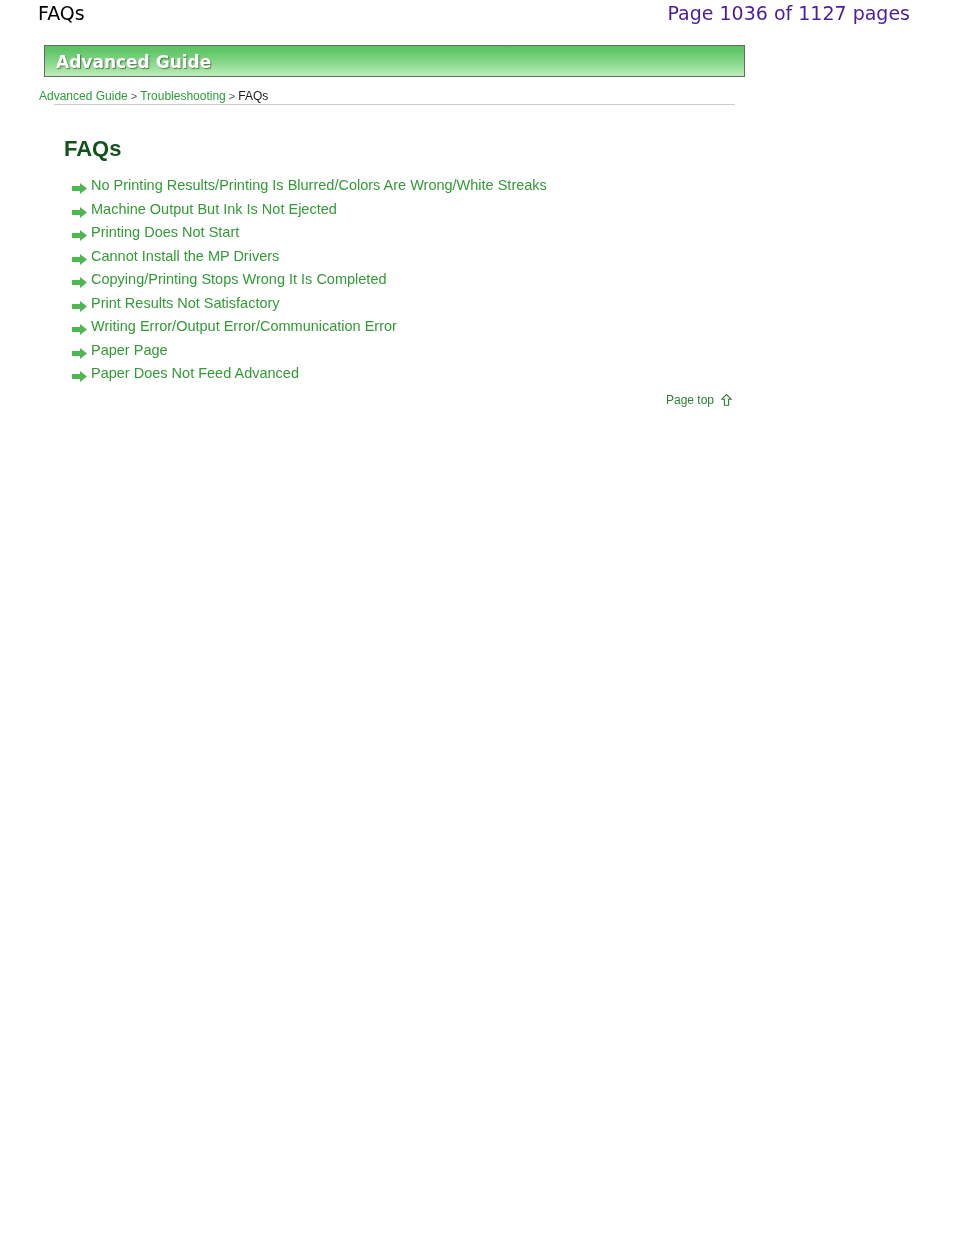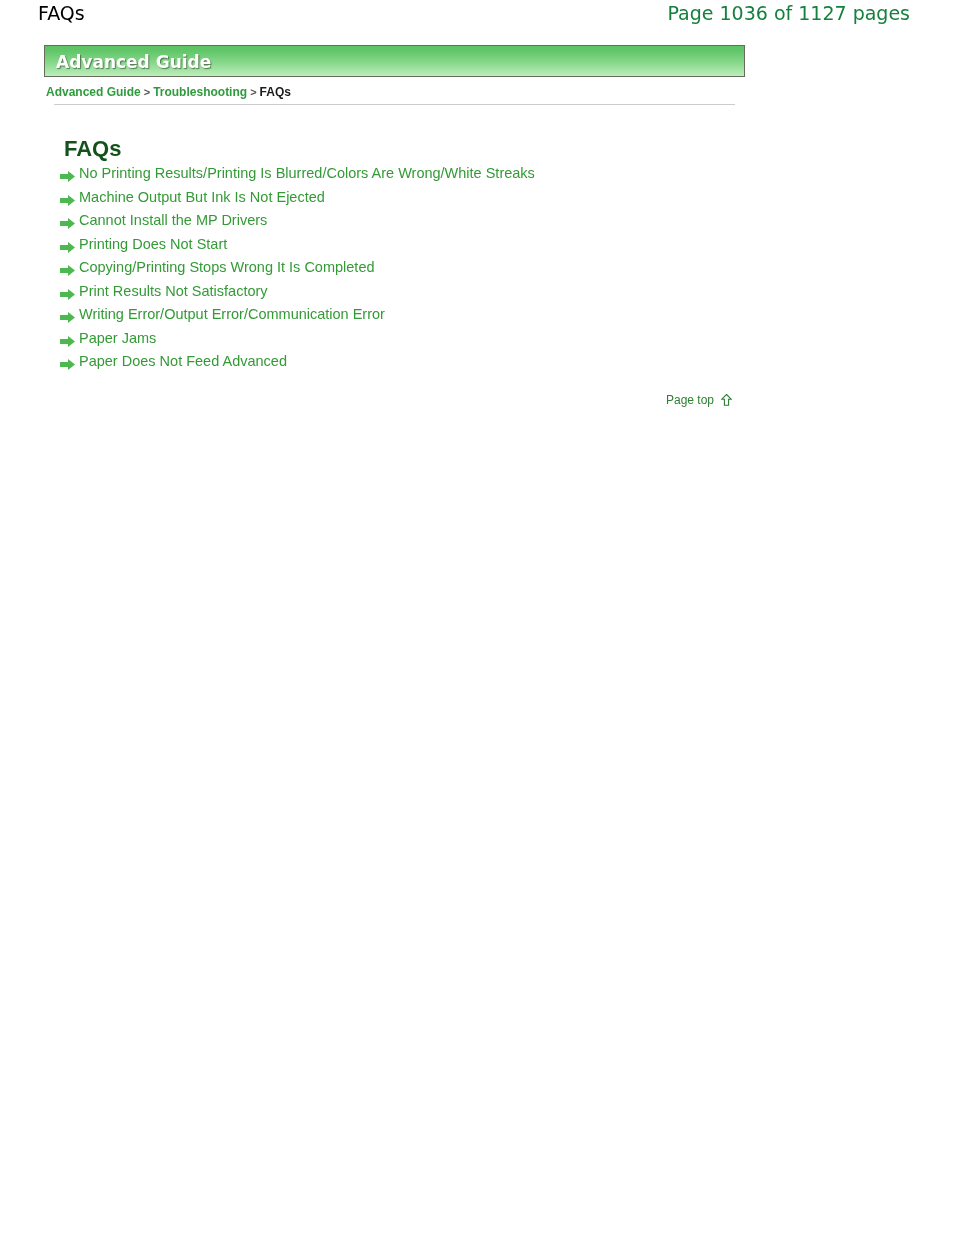--- a/index.html
+++ b/index.html
@@ -33,21 +33,21 @@
     color: #000;
     font-family: "DejaVu Sans", sans-serif;
     white-space: nowrap;
   }
   .page-header .page-count {
     position: absolute;
     right: 44px;
     top: 1px;
     font-size: 19px;
     line-height: 24px;
-    color: #15803d;
+    color: #4c1d95;
     font-family: "DejaVu Sans", sans-serif;
     white-space: nowrap;
   }
 
   
   .content {
     position: absolute;
     left: 0;
     top: 0;
     width: 954px;
@@ -75,26 +75,25 @@
     color: #ffffff;
     letter-spacing: 0px;
     text-shadow: 1px 1px 1px rgba(60,90,55,0.75);
     font-family: "DejaVu Sans", sans-serif;
     white-space: nowrap;
   }
 
   
   .breadcrumb {
     position: absolute;
-    left: 46px;
+    left: 39px;
     top: 84px;
     font-size: 12px;
-    line-height: 16px;
-    white-space: nowrap;
-    font-weight: bold;
+    line-height: 24px;
+    white-space: nowrap;
   }
   .breadcrumb .crumb-link {
     color: #2e9b3c;
     text-decoration: none;
   }
   .breadcrumb .crumb-sep {
     color: #555555;
     font-size: 11px;
     padding: 0 3px;
   }
@@ -125,21 +124,21 @@
     white-space: nowrap;
   }
 
   
   .faq-list {
     position: absolute;
     left: 60px;
     top: 164px;
     width: 700px;
     list-style: none;
-    margin: 0;
+    margin: 12px;
     padding: 0;
   }
   .faq-item {
     position: relative;
     height: 23.5px;
     padding-left: 19px;
     white-space: nowrap;
   }
   .arrow-icon {
     position: absolute;
@@ -215,38 +214,38 @@
       </span>
       <a class="faq-link" href="#">Machine Output But Ink Is Not Ejected</a>
     </li>
 
     <li class="faq-item">
       <span class="arrow-icon">
         <svg width="15" height="11" viewBox="0 0 15 11" xmlns="http://www.w3.org/2000/svg">
           <path d="M0 3 H8 V0 L15 5.5 L8 11 V8 H0 Z" fill="#4cb84f"></path>
         </svg>
       </span>
+      <a class="faq-link" href="#">Printing Does Not Start</a>
+    </li>
+
+    <li class="faq-item">
+      <span class="arrow-icon">
+        <svg width="15" height="11" viewBox="0 0 15 11" xmlns="http://www.w3.org/2000/svg">
+          <path d="M0 3 H8 V0 L15 5.5 L8 11 V8 H0 Z" fill="#4cb84f"></path>
+        </svg>
+      </span>
       <a class="faq-link" href="#">Cannot Install the MP Drivers</a>
     </li>
 
     <li class="faq-item">
       <span class="arrow-icon">
         <svg width="15" height="11" viewBox="0 0 15 11" xmlns="http://www.w3.org/2000/svg">
           <path d="M0 3 H8 V0 L15 5.5 L8 11 V8 H0 Z" fill="#4cb84f"></path>
         </svg>
       </span>
-      <a class="faq-link" href="#">Printing Does Not Start</a>
-    </li>
-
-    <li class="faq-item">
-      <span class="arrow-icon">
-        <svg width="15" height="11" viewBox="0 0 15 11" xmlns="http://www.w3.org/2000/svg">
-          <path d="M0 3 H8 V0 L15 5.5 L8 11 V8 H0 Z" fill="#4cb84f"></path>
-        </svg>
-      </span>
       <a class="faq-link" href="#">Copying/Printing Stops Wrong It Is Completed</a>
     </li>
 
     <li class="faq-item">
       <span class="arrow-icon">
         <svg width="15" height="11" viewBox="0 0 15 11" xmlns="http://www.w3.org/2000/svg">
           <path d="M0 3 H8 V0 L15 5.5 L8 11 V8 H0 Z" fill="#4cb84f"></path>
         </svg>
       </span>
       <a class="faq-link" href="#">Print Results Not Satisfactory</a>
@@ -260,21 +259,21 @@
       </span>
       <a class="faq-link" href="#">Writing Error/Output Error/Communication Error</a>
     </li>
 
     <li class="faq-item">
       <span class="arrow-icon">
         <svg width="15" height="11" viewBox="0 0 15 11" xmlns="http://www.w3.org/2000/svg">
           <path d="M0 3 H8 V0 L15 5.5 L8 11 V8 H0 Z" fill="#4cb84f"></path>
         </svg>
       </span>
-      <a class="faq-link" href="#">Paper Jams</a>
+      <a class="faq-link" href="#">Paper Page</a>
     </li>
 
     <li class="faq-item">
       <span class="arrow-icon">
         <svg width="15" height="11" viewBox="0 0 15 11" xmlns="http://www.w3.org/2000/svg">
           <path d="M0 3 H8 V0 L15 5.5 L8 11 V8 H0 Z" fill="#4cb84f"></path>
         </svg>
       </span>
       <a class="faq-link" href="#">Paper Does Not Feed Advanced</a>
     </li>

